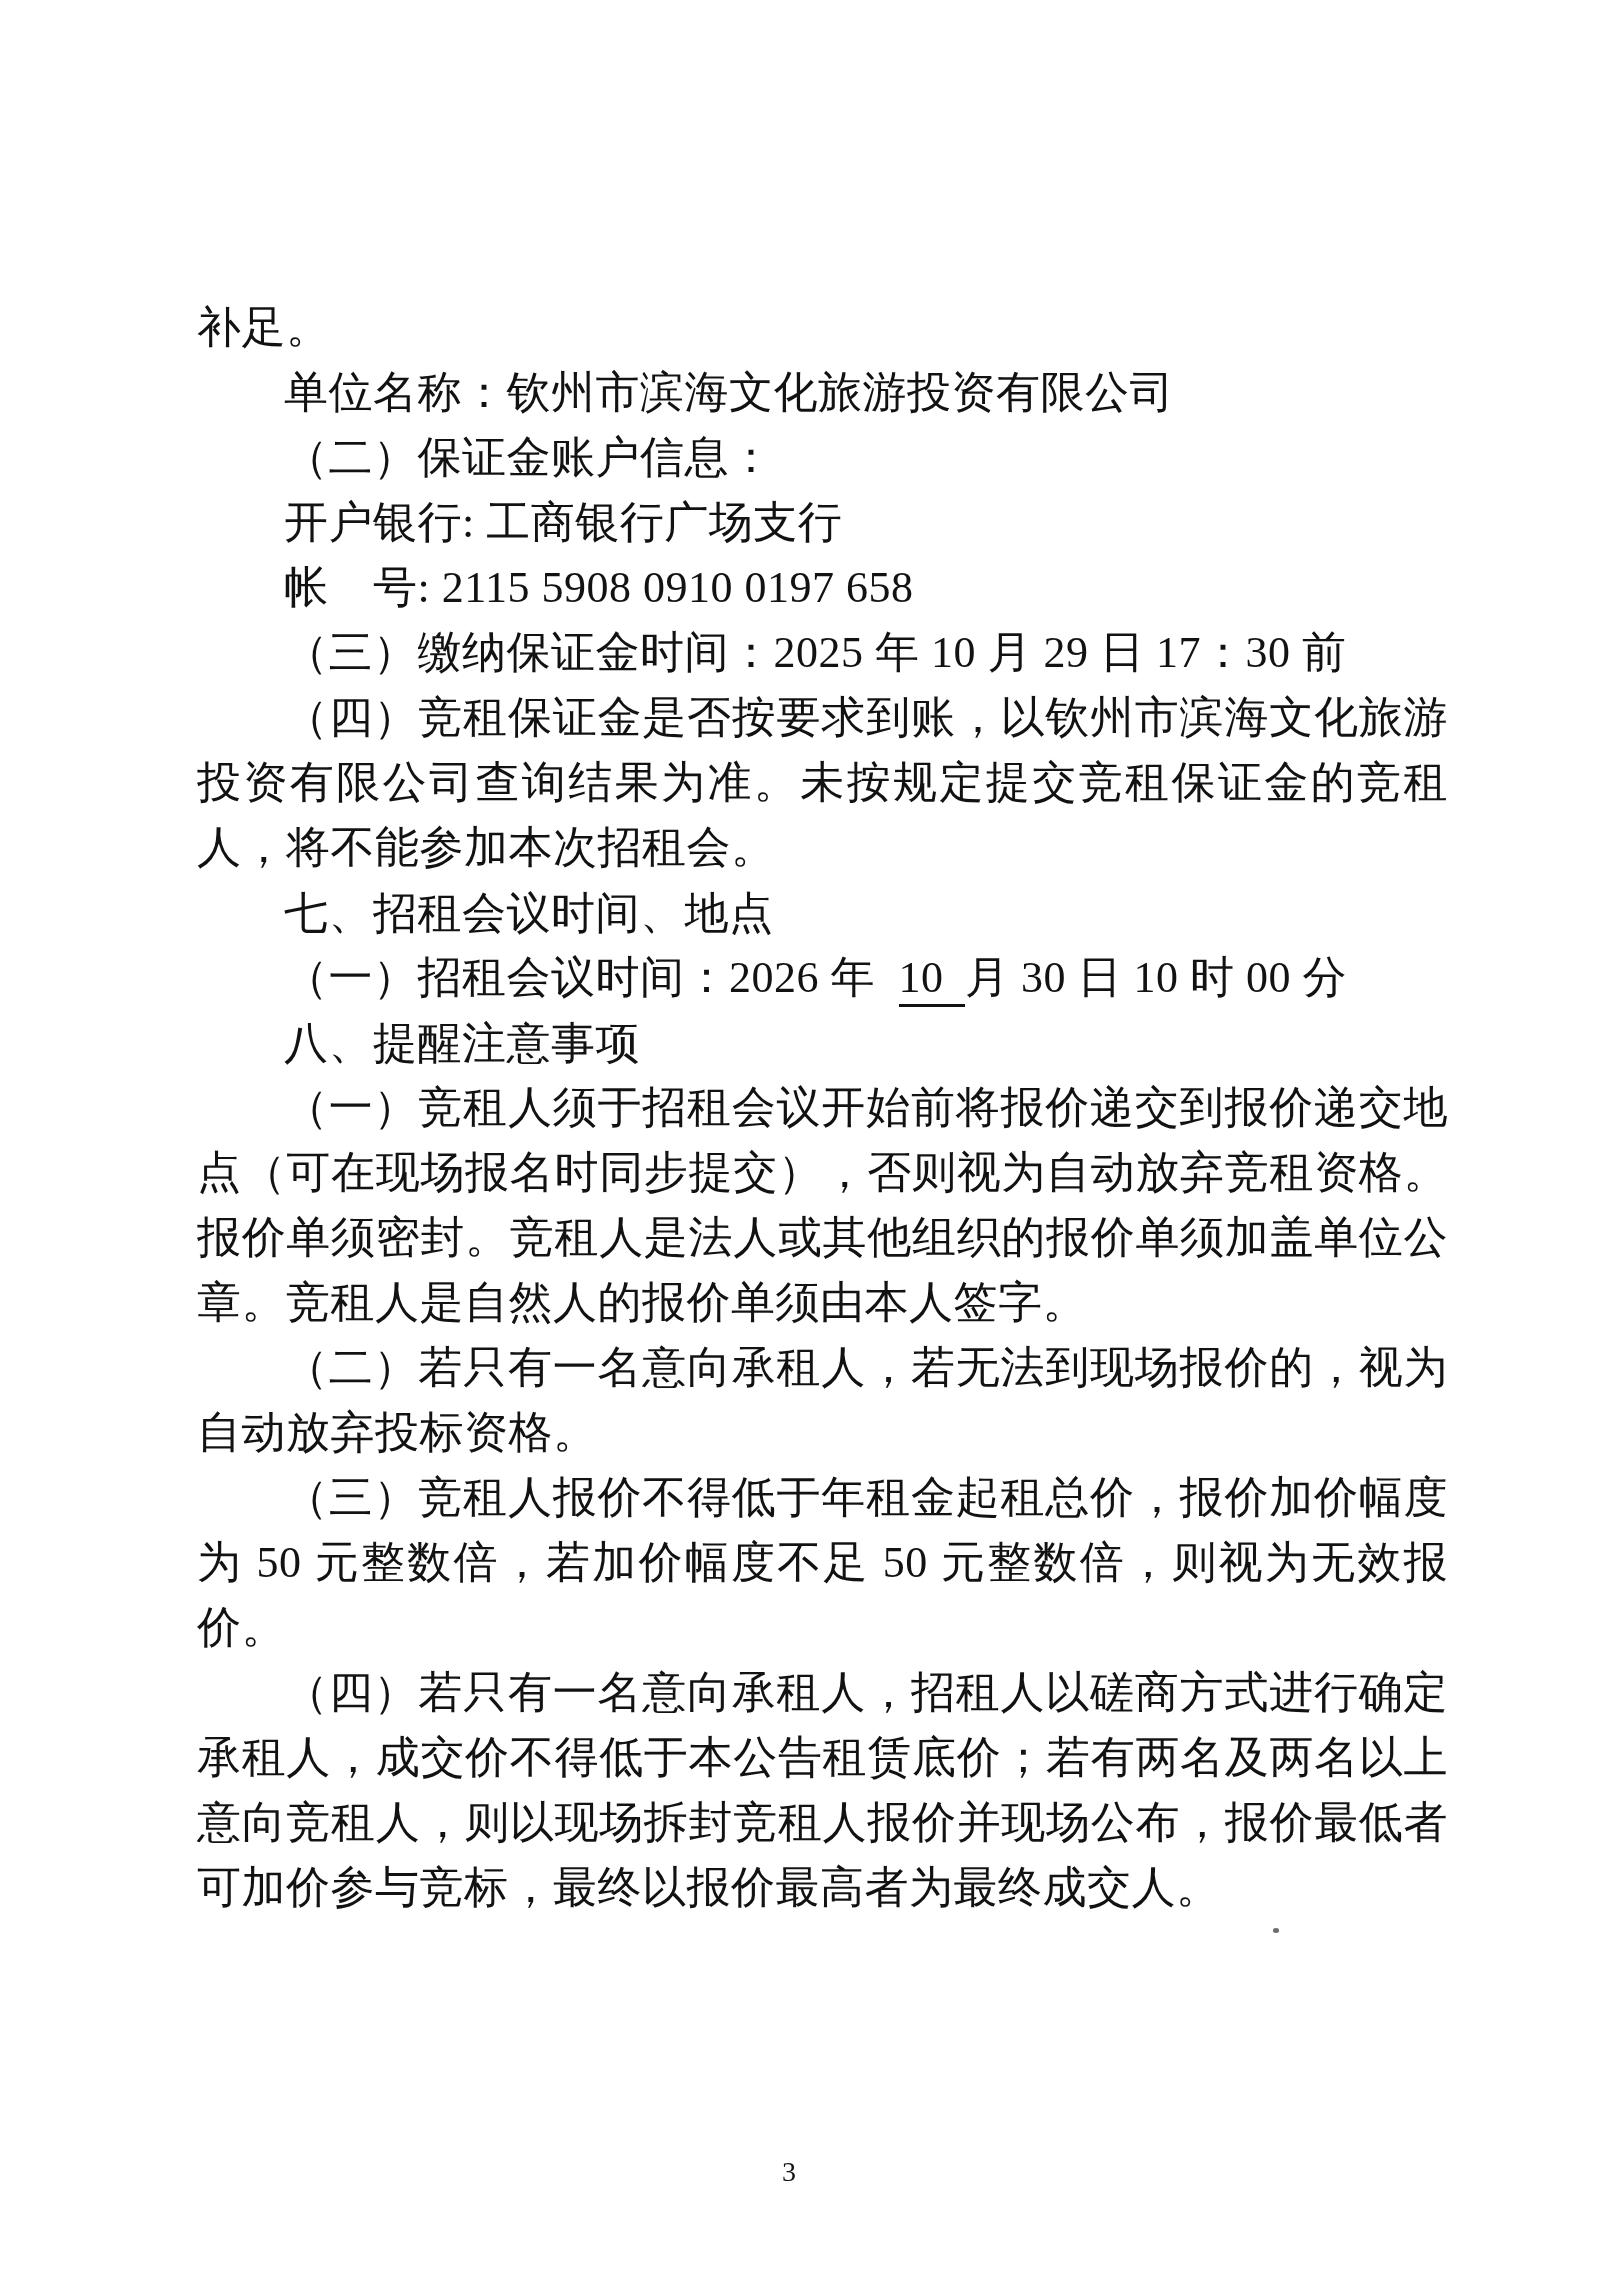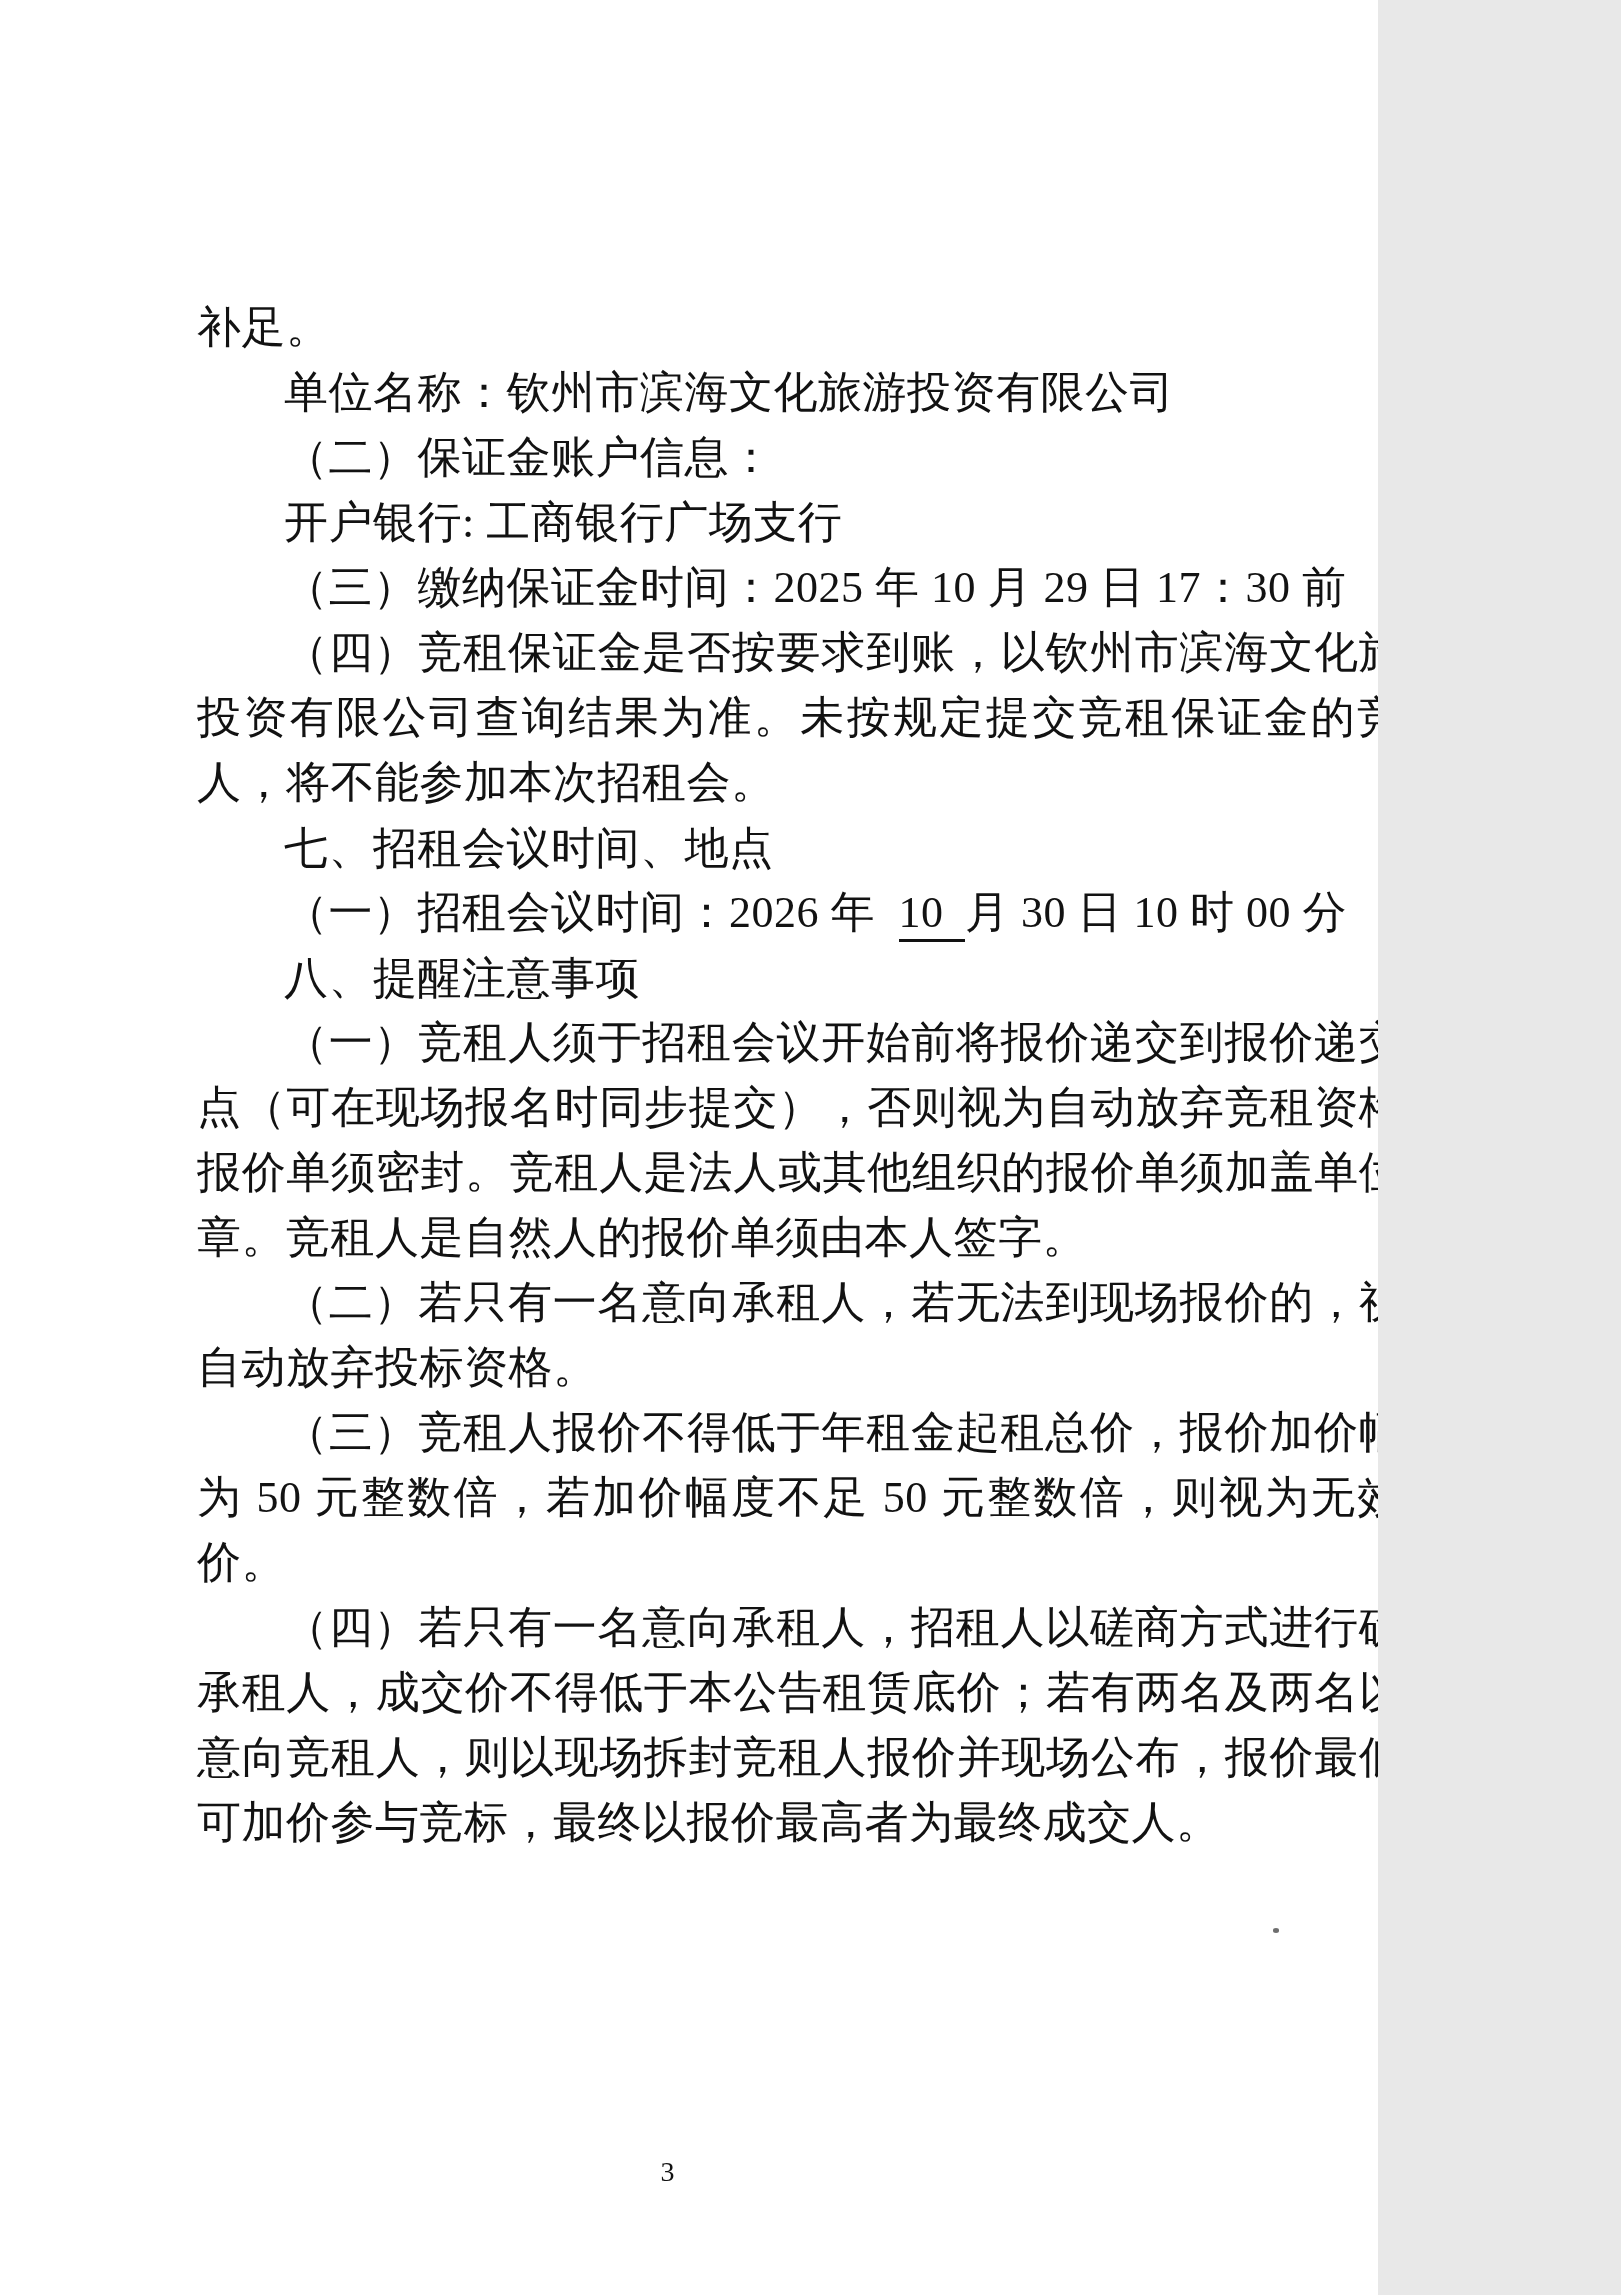--- a/index.html
+++ b/index.html
@@ -2,21 +2,21 @@
 <html style="font-size:8.2px"><head>
 <meta charset="utf-8">
 <style>
   html, body {
     margin: 0;
     padding: 0;
     background: #e8e8e8;
   }
   .page {
     position: relative;
-    width: 1378px;
+    width: 1621px;
     height: 2295px;
     background: #ffffff;
     overflow: hidden;
     color: #121212;
     font-family: "Liberation Serif", "DejaVu Serif", serif;
   }
   .content {
     position: absolute;
     left: 197px;
     top: 295px;
@@ -76,20 +76,21 @@
   <div class="content">
 
     <p>补足。</p>
 
     <p class="indent">单位名称：钦州市滨海文化旅游投资有限公司</p>
 
     <p class="indent">（二）保证金账户信息：</p>
 
     <p class="indent">开户银行: 工商银行广场支行</p>
 
+    <p class="indent">帐　号: 2115 5908 0910 0197 658</p>
 
     <p class="indent">（三）缴纳保证金时间：2025 年 10 月 29 日 17：30 前</p>
 
     <p class="indent">（四）竞租保证金是否按要求到账，以钦州市滨海文化旅游投资有限公司查询结果为准。未按规定提交竞租保证金的竞租人，将不能参加本次招租会。</p>
 
     <p class="indent heading">七、招租会议时间、地点</p>
 
     <p class="indent">
       <span>（一）招租会议时间：2026 年 </span><span class="u-line">10</span><span>月 30 日 10 时 00 分</span>
     </p>

